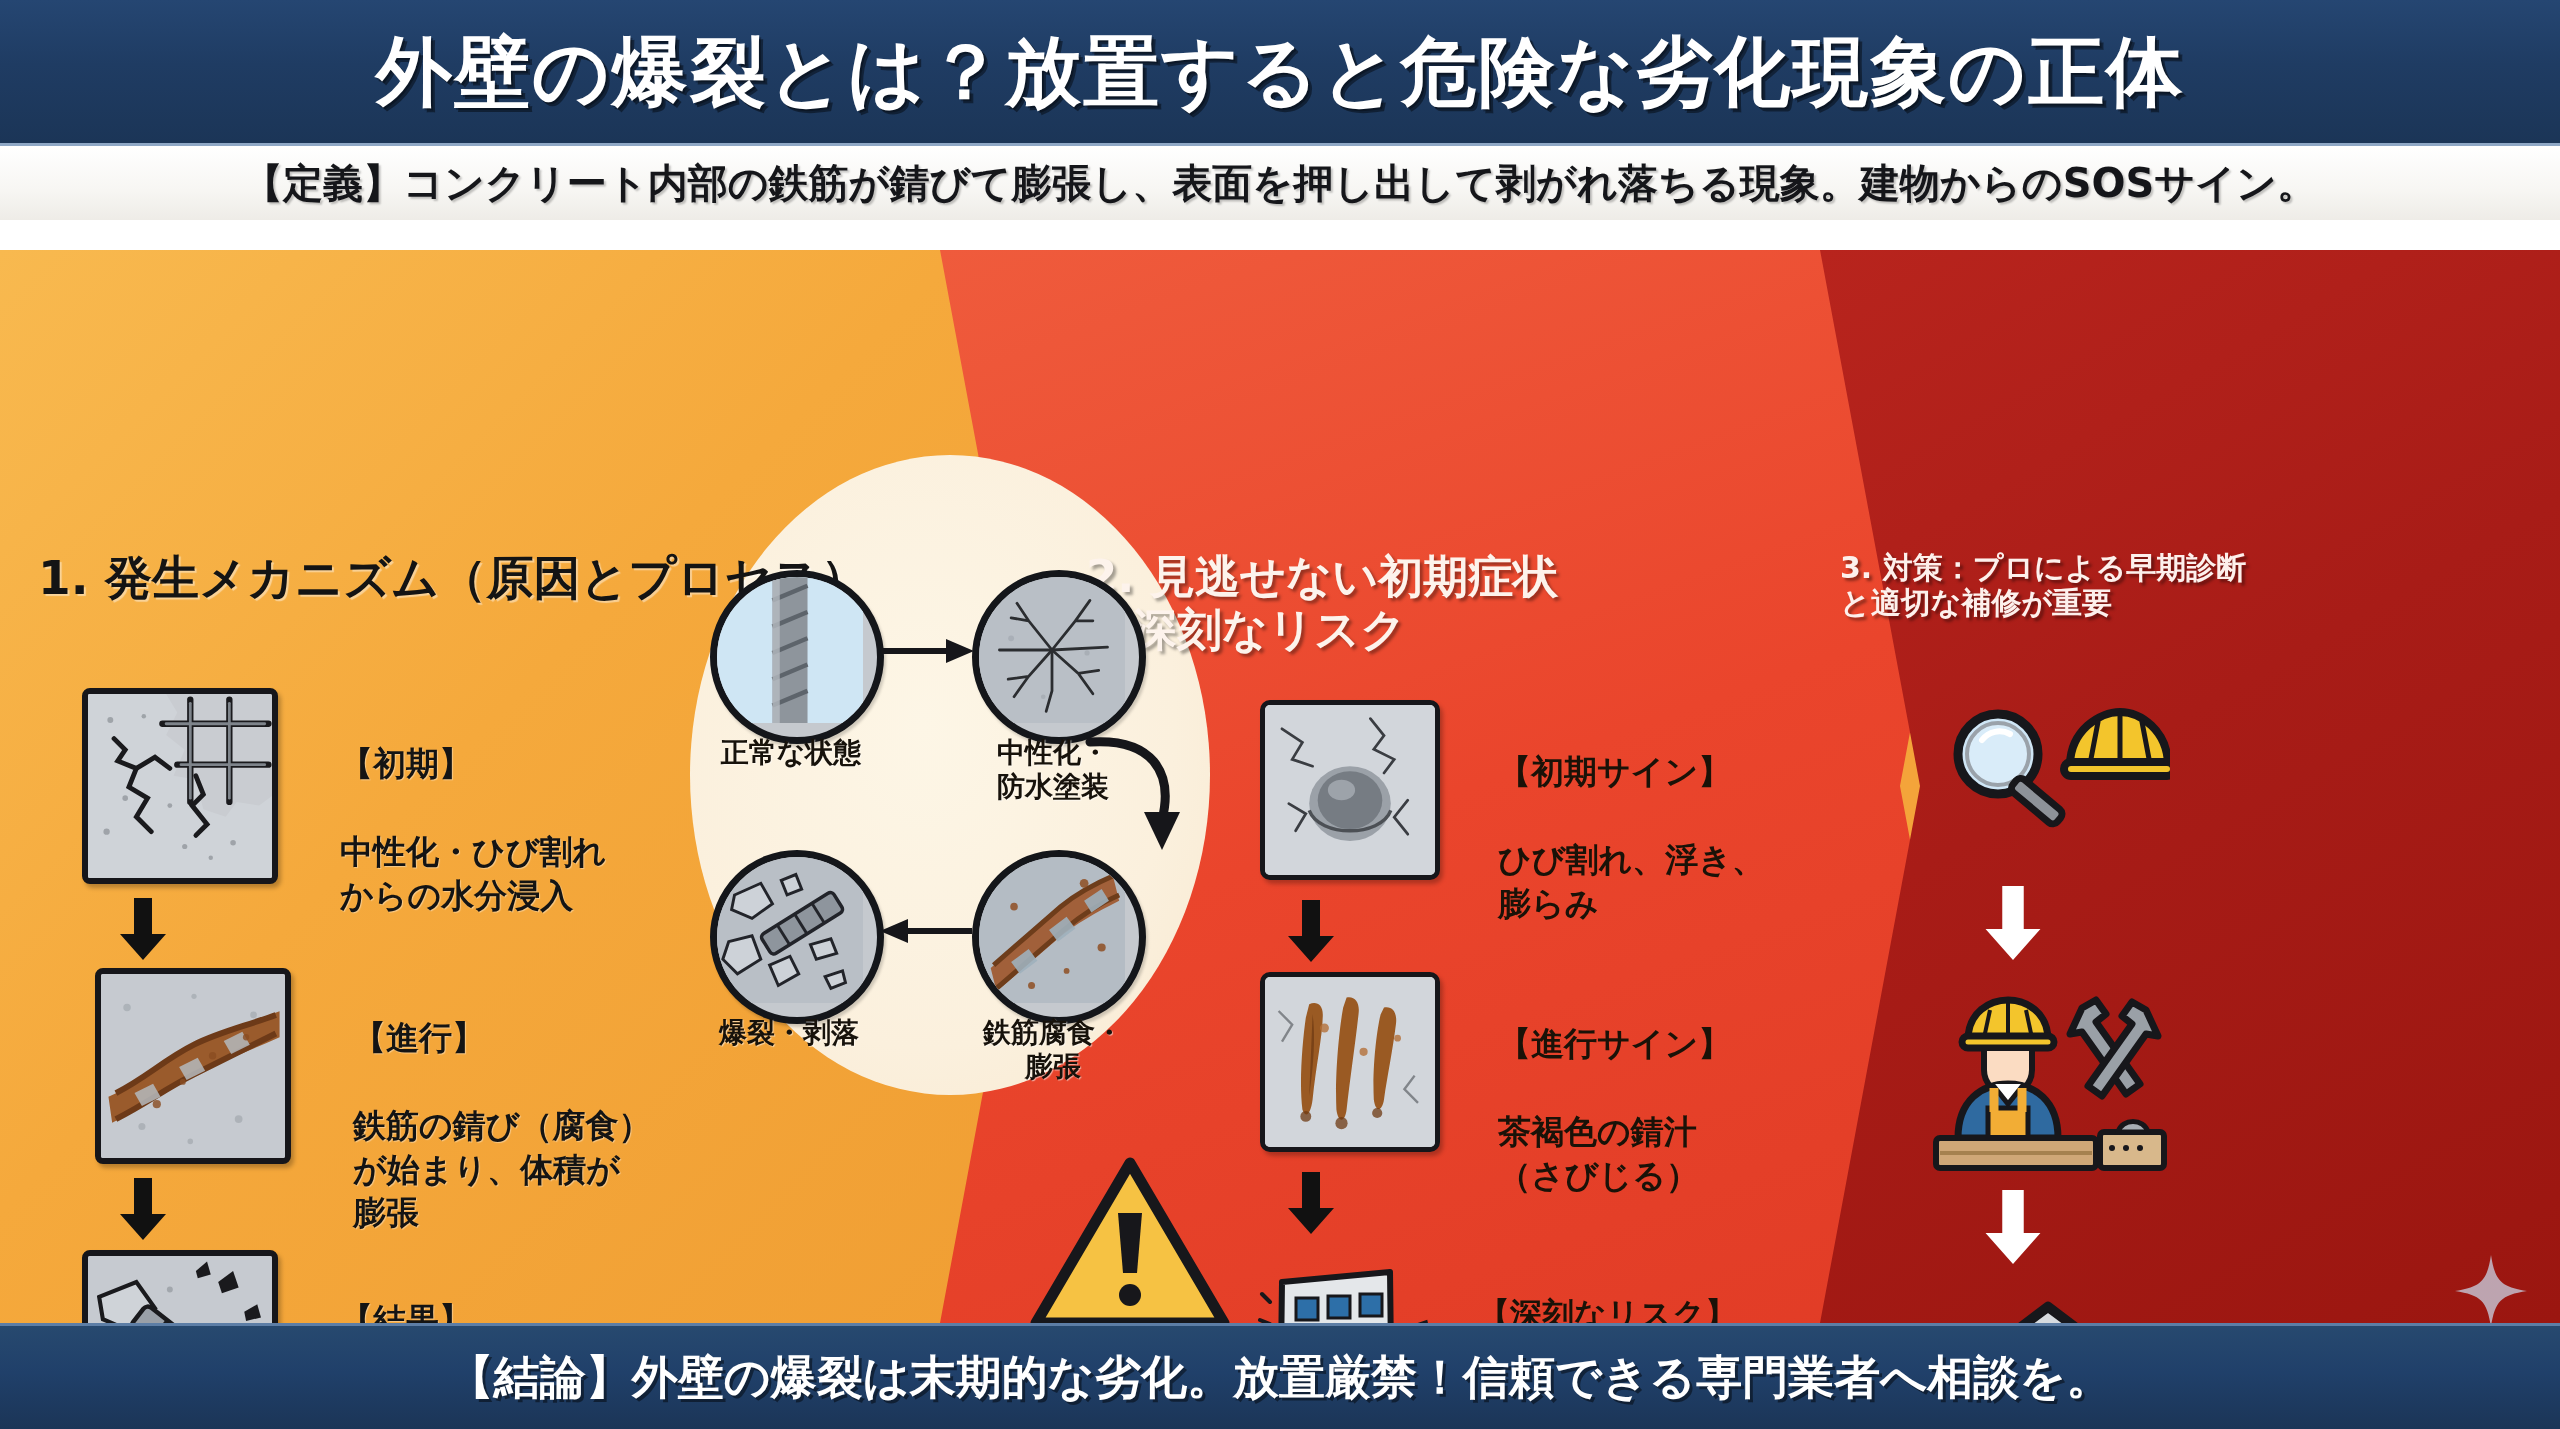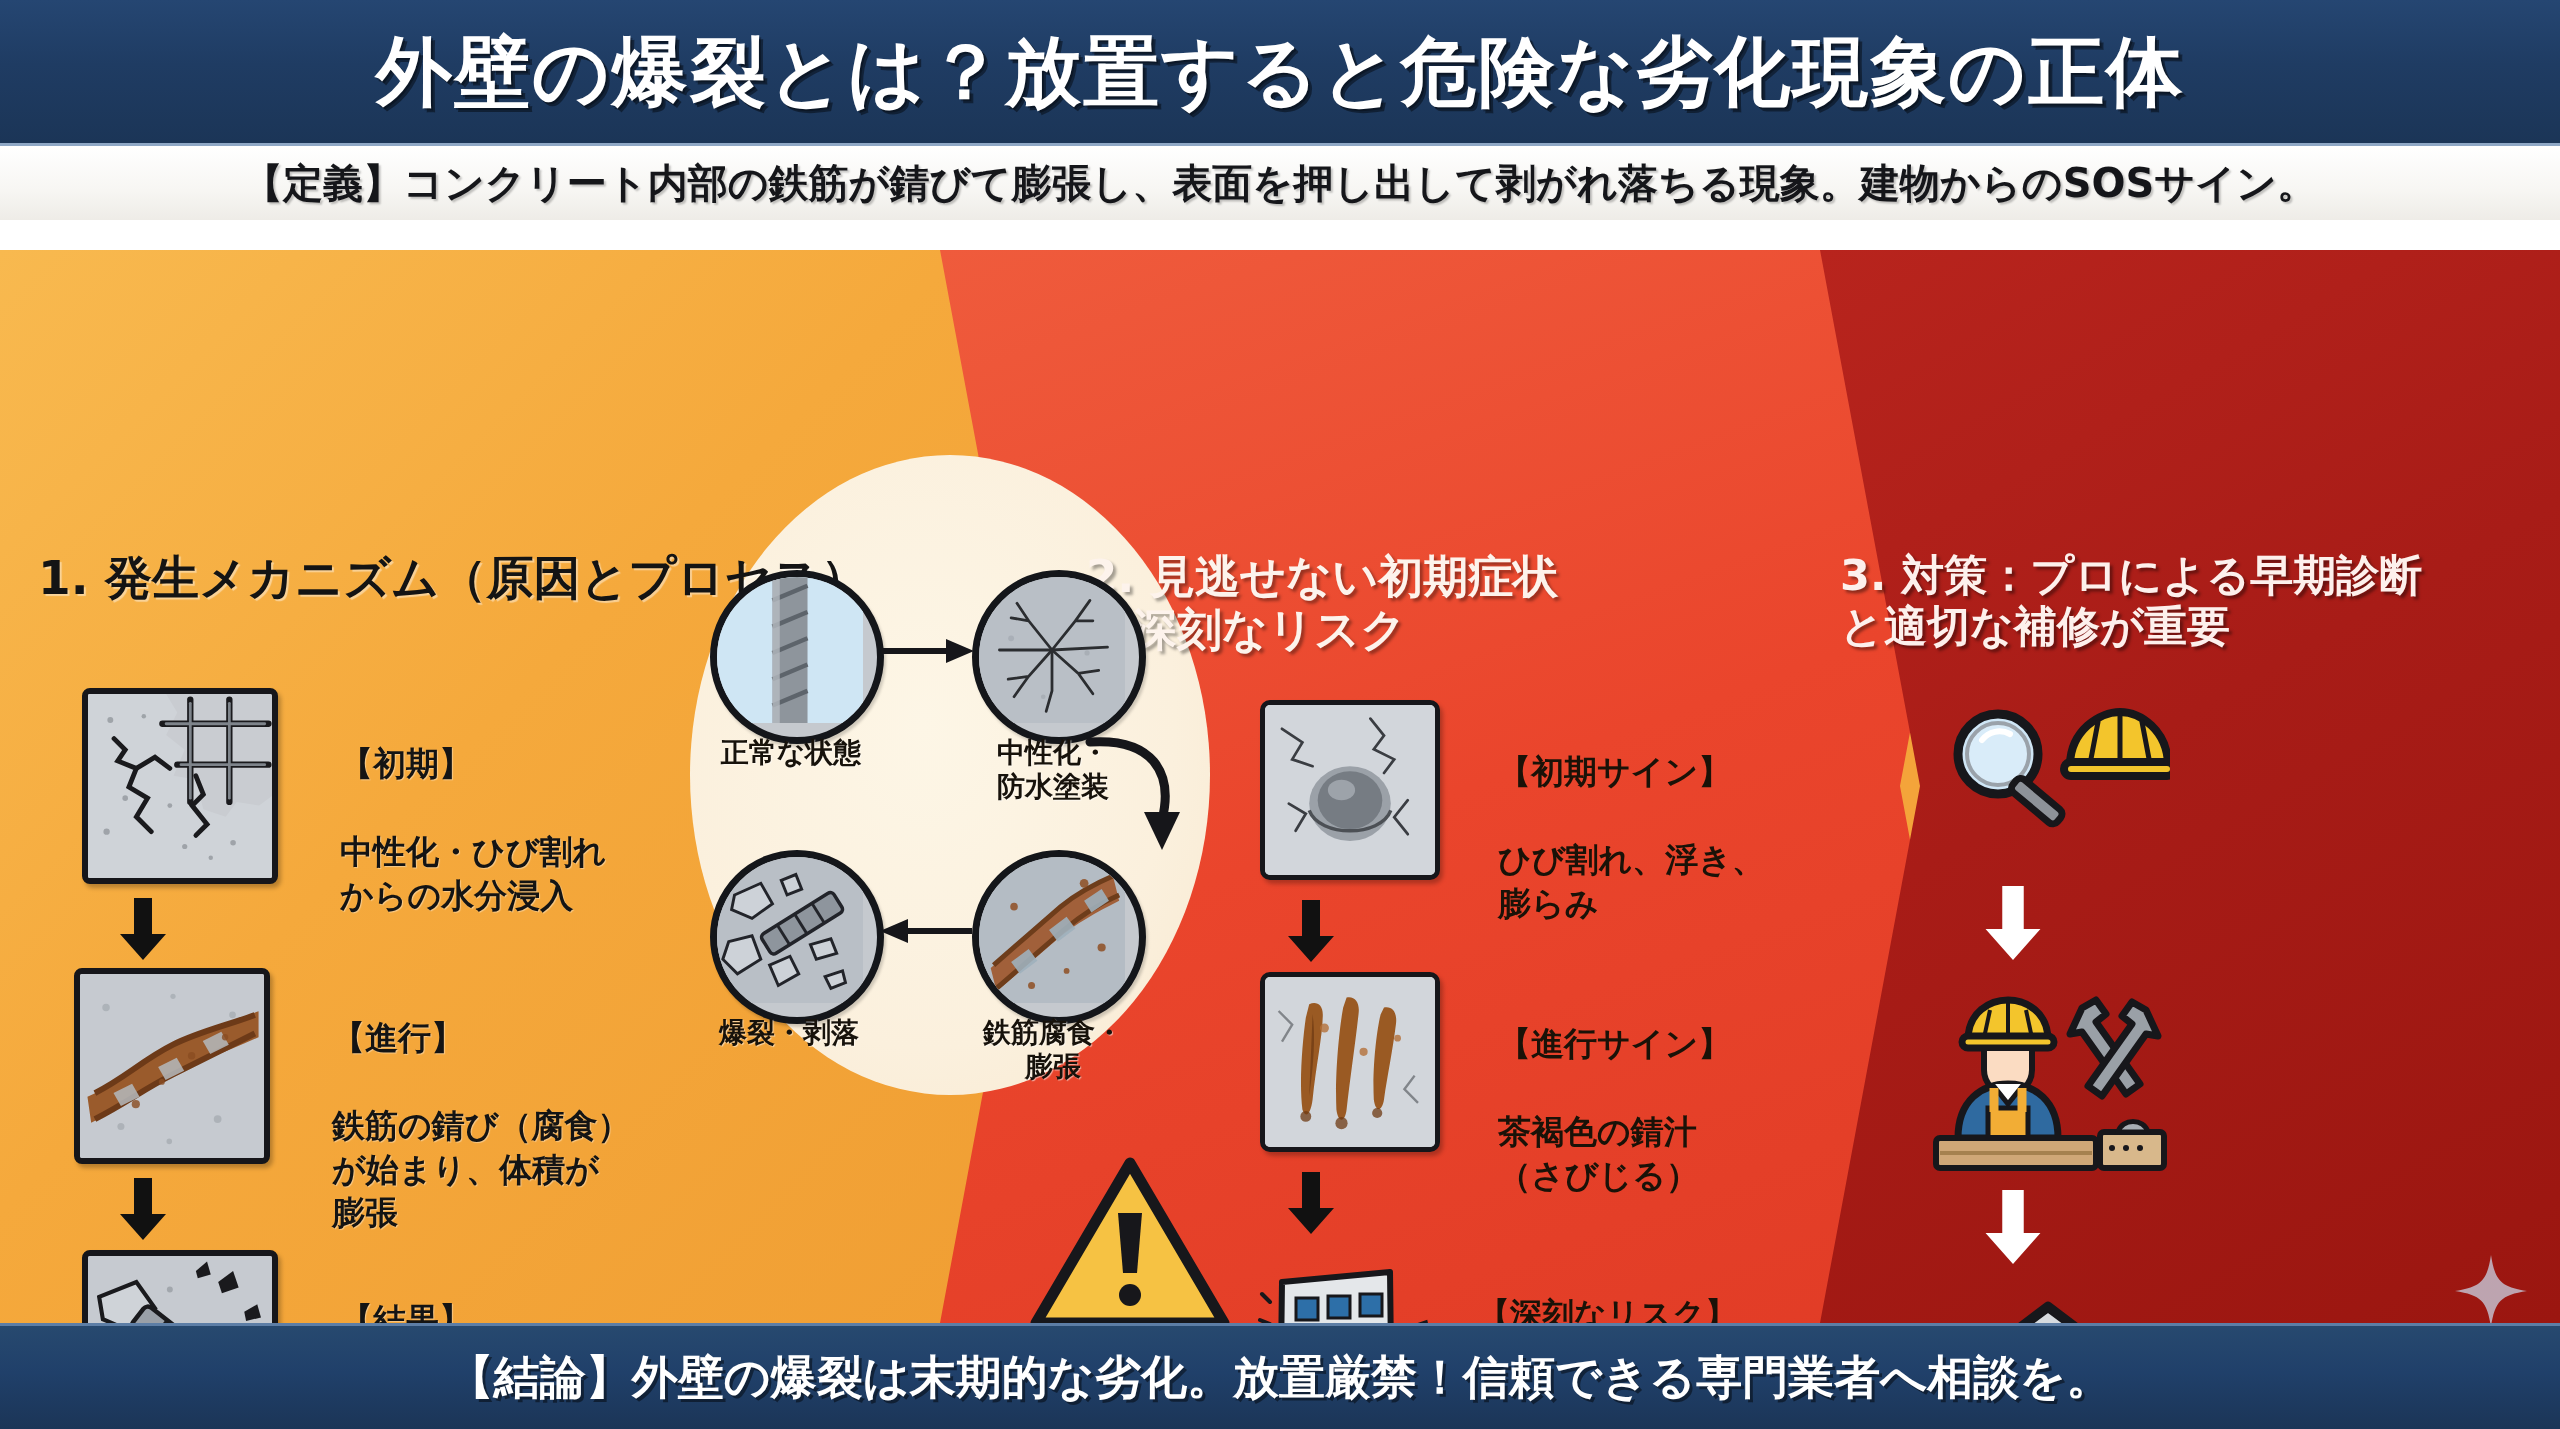--- a/index.html
+++ b/index.html
@@ -65,21 +65,21 @@
     border-radius:50%;
     filter:blur(.4px);
   }
 
   
   .col-head{position:absolute;font-weight:bold;line-height:1.18;white-space:pre-line;}
   .ch1{left:38px;top:300px;font-size:47px;color:#141414;
        text-shadow:2px 2px 1px rgba(255,255,255,.45);}
   .ch2{left:1086px;top:300px;font-size:45px;color:#fdf3ec;
        text-shadow:3px 3px 3px rgba(0,0,0,.35);}
-  .ch3{left:1840px;top:300px;font-size:43px;color:#fdf0ec;
+  .ch3{left:1840px;top:300px;font-size:30px;color:#fdf0ec;
        text-shadow:3px 3px 3px rgba(0,0,0,.4);}
 
   
   .step{position:absolute;display:flex;align-items:flex-start;padding-left:40px;}
   .step-icon{flex:0 0 auto;position:relative;}
   .step-text{font-weight:bold;line-height:1.33;white-space:pre-line;}
   .t-dark{color:#141414;font-size:33px;text-shadow:1px 1px 1px rgba(255,255,255,.4);}
   .t-dark2{color:#1a1208;font-size:33px;}
   .t-light{color:#fdf4ee;font-size:32px;text-shadow:2px 2px 2px rgba(0,0,0,.38);}
 
@@ -192,21 +192,21 @@
         <div>中性化・ひび割れ
 からの水分浸入</div>
       </div>
     </div>
     <div class="arrow-dn dark" style="left:120px;top:648px;">
       <svg viewBox="0 0 46 62" width="46" height="62">
           <path d="M14 0 H32 V36 H46 L23 62 L0 36 H14 Z"></path>
         </svg>
     </div>
 
-    <div class="step" style="left:34px;top:718px;justify-content:center;">
+    <div class="step" style="left:55px;top:718px;justify-content:center;">
       <div class="step-icon">
         <div class="tile" style="width:196px;height:196px;">
           <svg viewBox="0 0 100 100" width="186" height="186">
             <rect width="100" height="100" fill="#c6cad0"></rect>
             <g fill="#9aa0a6" opacity=".55">
               <circle cx="14" cy="18" r="2"></circle>
                 <circle cx="82" cy="22" r="1.8"></circle>
               <circle cx="22" cy="82" r="1.9"></circle>
                 <circle cx="74" cy="78" r="2.1"></circle>
               <circle cx="50" cy="12" r="1.4"></circle>

